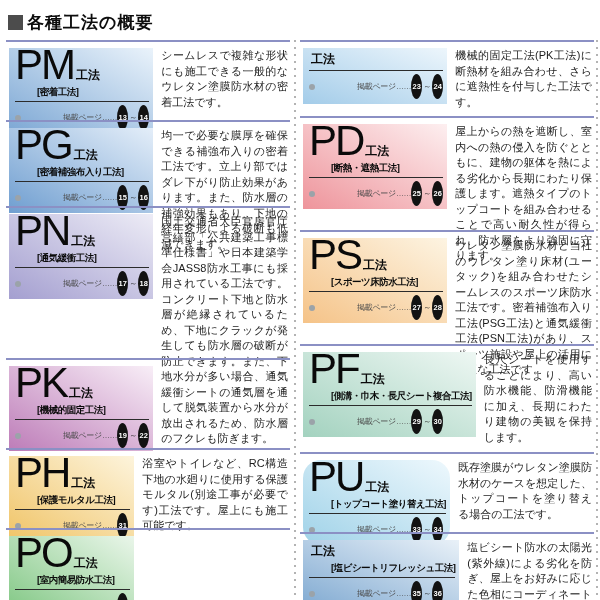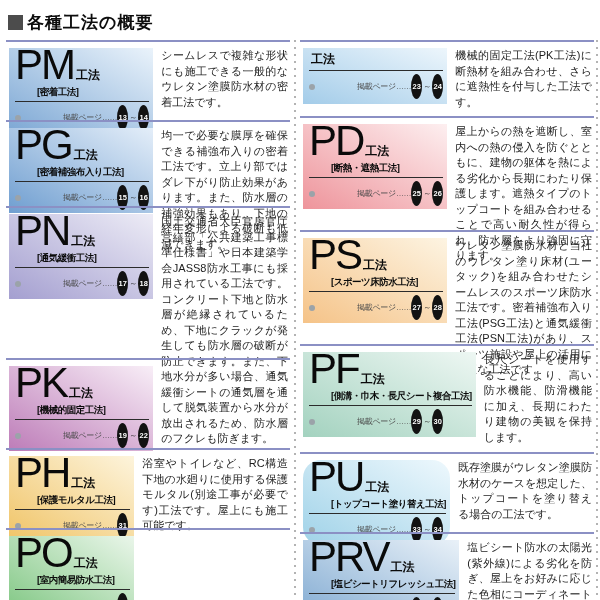--- a/index.html
+++ b/index.html
@@ -266,21 +266,20 @@
             <span class="pages-sep">～</span>
             <span class="circ">34</span>
           </div>
         </div>
         <div class="desc">既存塗膜がウレタン塗膜防水材のケースを想定した、トップコートを塗り替える場合の工法です。</div>
       </div>
 
       <div class="section" style="min-height:86px">
         <div class="tile" style="background: linear-gradient(to left bottom, rgb(233, 241, 248) 0%, rgb(127, 169, 209) 100%);">
           <div class="code-row">
-            <span class="code">PRV</span>
             <span class="code-suffix">工法</span>
           </div>
           <div class="cat">[塩ビシートリフレッシュ工法]</div>
           <div class="tile-rule"></div>
           <div class="pages-row">
             <span class="bullet-icon"></span>
             <span class="pages-label">掲載ページ……</span>
             <span class="circ">35</span>
             <span class="pages-sep">～</span>
             <span class="circ">36</span>

